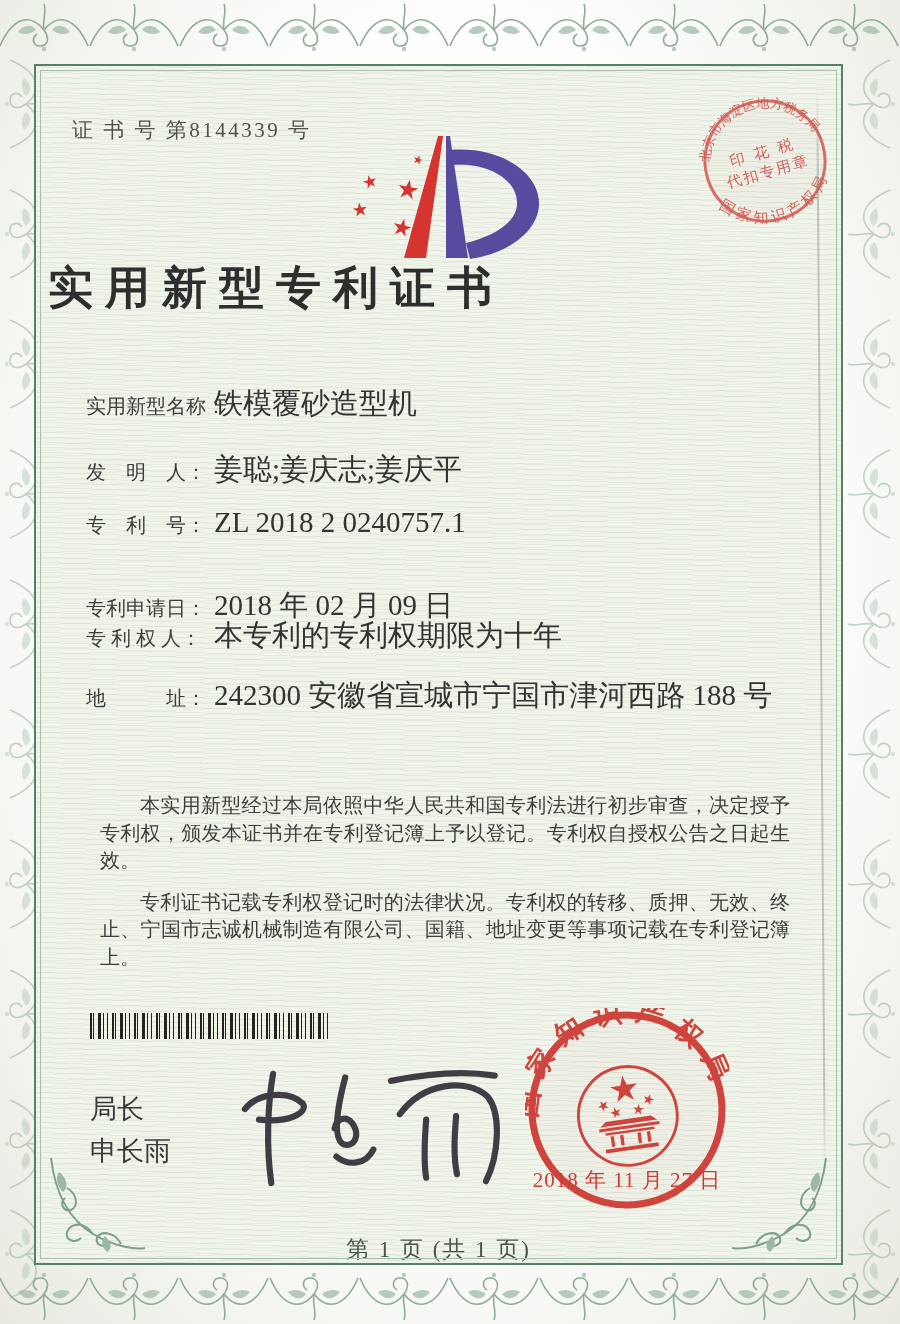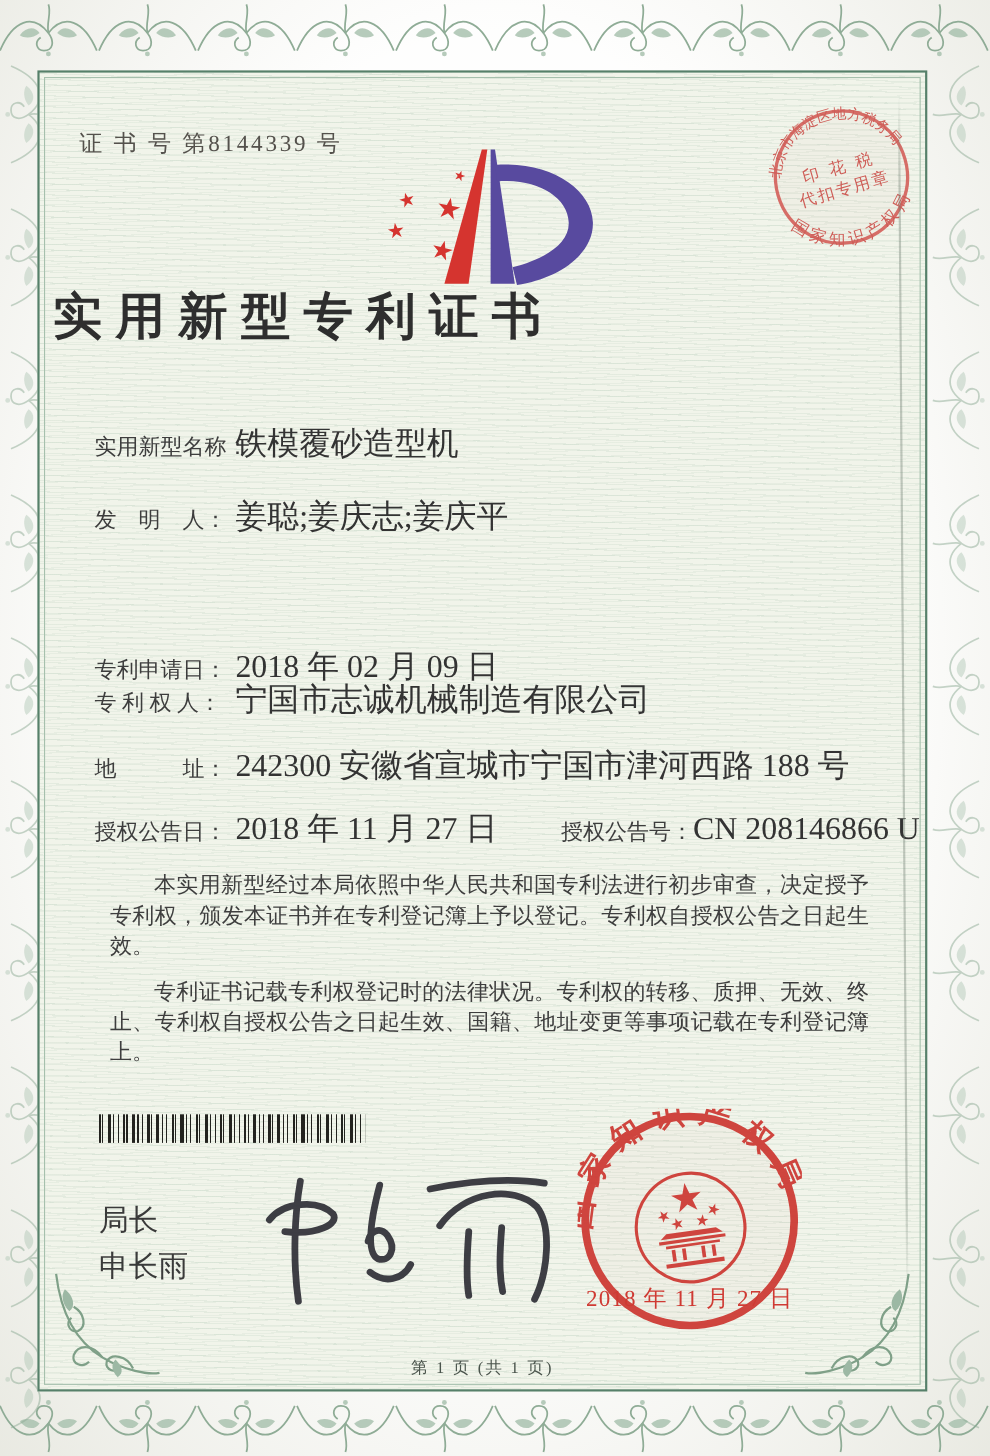--- a/index.html
+++ b/index.html
@@ -80,21 +80,21 @@
   }
   .signer{position:absolute;left:54px;top:1022px;font-size:27px;color:#3a3a3a;line-height:42px;}
   .signature{position:absolute;left:168px;top:992px;z-index:3;}
   .cnipa-seal{position:absolute;left:489px;top:942px;opacity:.93;z-index:2;}
   .seal-date{
     position:absolute;left:478px;top:1100px;width:226px;text-align:center;
     font-size:21px;color:#cf3a33;letter-spacing:1px;z-index:4;
   }
   .footer-page{
     position:absolute;left:0;top:1168px;width:100%;text-align:center;
-    font-size:15px;color:#4a544c;letter-spacing:2px;
+    font-size:23px;color:#4a544c;letter-spacing:2px;
   }
   .seal-red{fill:#cd3832;}
   text{font-family:"Liberation Serif","DejaVu Serif",serif;}
 </style>
 </head>
 <body>
 
 <svg width="0" height="0" style="position:absolute" aria-hidden="true">
   <defs>
     <path id="star" d="M0,-10 L2.245,-3.09 L9.511,-3.09 L3.633,1.18 L5.878,8.09 L0,3.82 L-5.878,8.09 L-3.633,1.18 L-9.511,-3.09 L-2.245,-3.09 Z"></path>
@@ -233,36 +233,36 @@
     </svg>
 
     <div class="doc-title">实用新型专利证书</div>
 
     <div class="field-row row0">
       <span class="f-label">实用新型名称：</span><span class="f-value">铁模覆砂造型机</span>
     </div>
     <div class="field-row row1">
       <span class="f-label">发　明　人：</span><span class="f-value">姜聪;姜庆志;姜庆平</span>
     </div>
+    <div class="field-row row2">
+      <span class="f-label">专　利　号：</span><span class="f-value">ZL 2018 2 0240757.1</span>
+    </div>
     <div class="field-row row3">
       <span class="f-label">专利申请日：</span><span class="f-value">2018 年 02 月 09 日</span>
     </div>
     <div class="field-row row4">
-      <span class="f-label">专 利 权 人：</span><span class="f-value">宁国市志诚机械制造有限公司</span>
+      <span class="f-label">专 利 权 人：</span><span class="f-value">本专利的专利权期限为十年</span>
     </div>
     <div class="field-row row5">
       <span class="f-label">地　　　址：</span><span class="f-value">242300 安徽省宣城市宁国市津河西路 188 号</span>
     </div>
-    <div class="field-row row6">
-      <span class="f-label">授权公告日：</span><span class="f-value fixed">2018 年 11 月 27 日</span><span class="f-label" style="width:auto">授权公告号：</span><span class="f-value">CN 208146866 U</span>
-    </div>
 
     <div class="paras">
       <p>本实用新型经过本局依照中华人民共和国专利法进行初步审查，决定授予专利权，颁发本证书并在专利登记簿上予以登记。专利权自授权公告之日起生效。</p>
-      <p>专利证书记载专利权登记时的法律状况。专利权的转移、质押、无效、终止、专利权自授权公告之日起生效、国籍、地址变更等事项记载在专利登记簿上。</p>
+      <p>专利证书记载专利权登记时的法律状况。专利权的转移、质押、无效、终止、宁国市志诚机械制造有限公司、国籍、地址变更等事项记载在专利登记簿上。</p>
     </div>
 
     <div class="barcode"></div>
 
     <div class="signer">
       <div>局长</div>
       <div>申长雨</div>
     </div>
 
     <svg class="signature" width="300" height="132" viewBox="0 0 340 150" fill="none" stroke="#2b2b33" stroke-width="7" stroke-linecap="round" stroke-linejoin="round" opacity="0.9">

